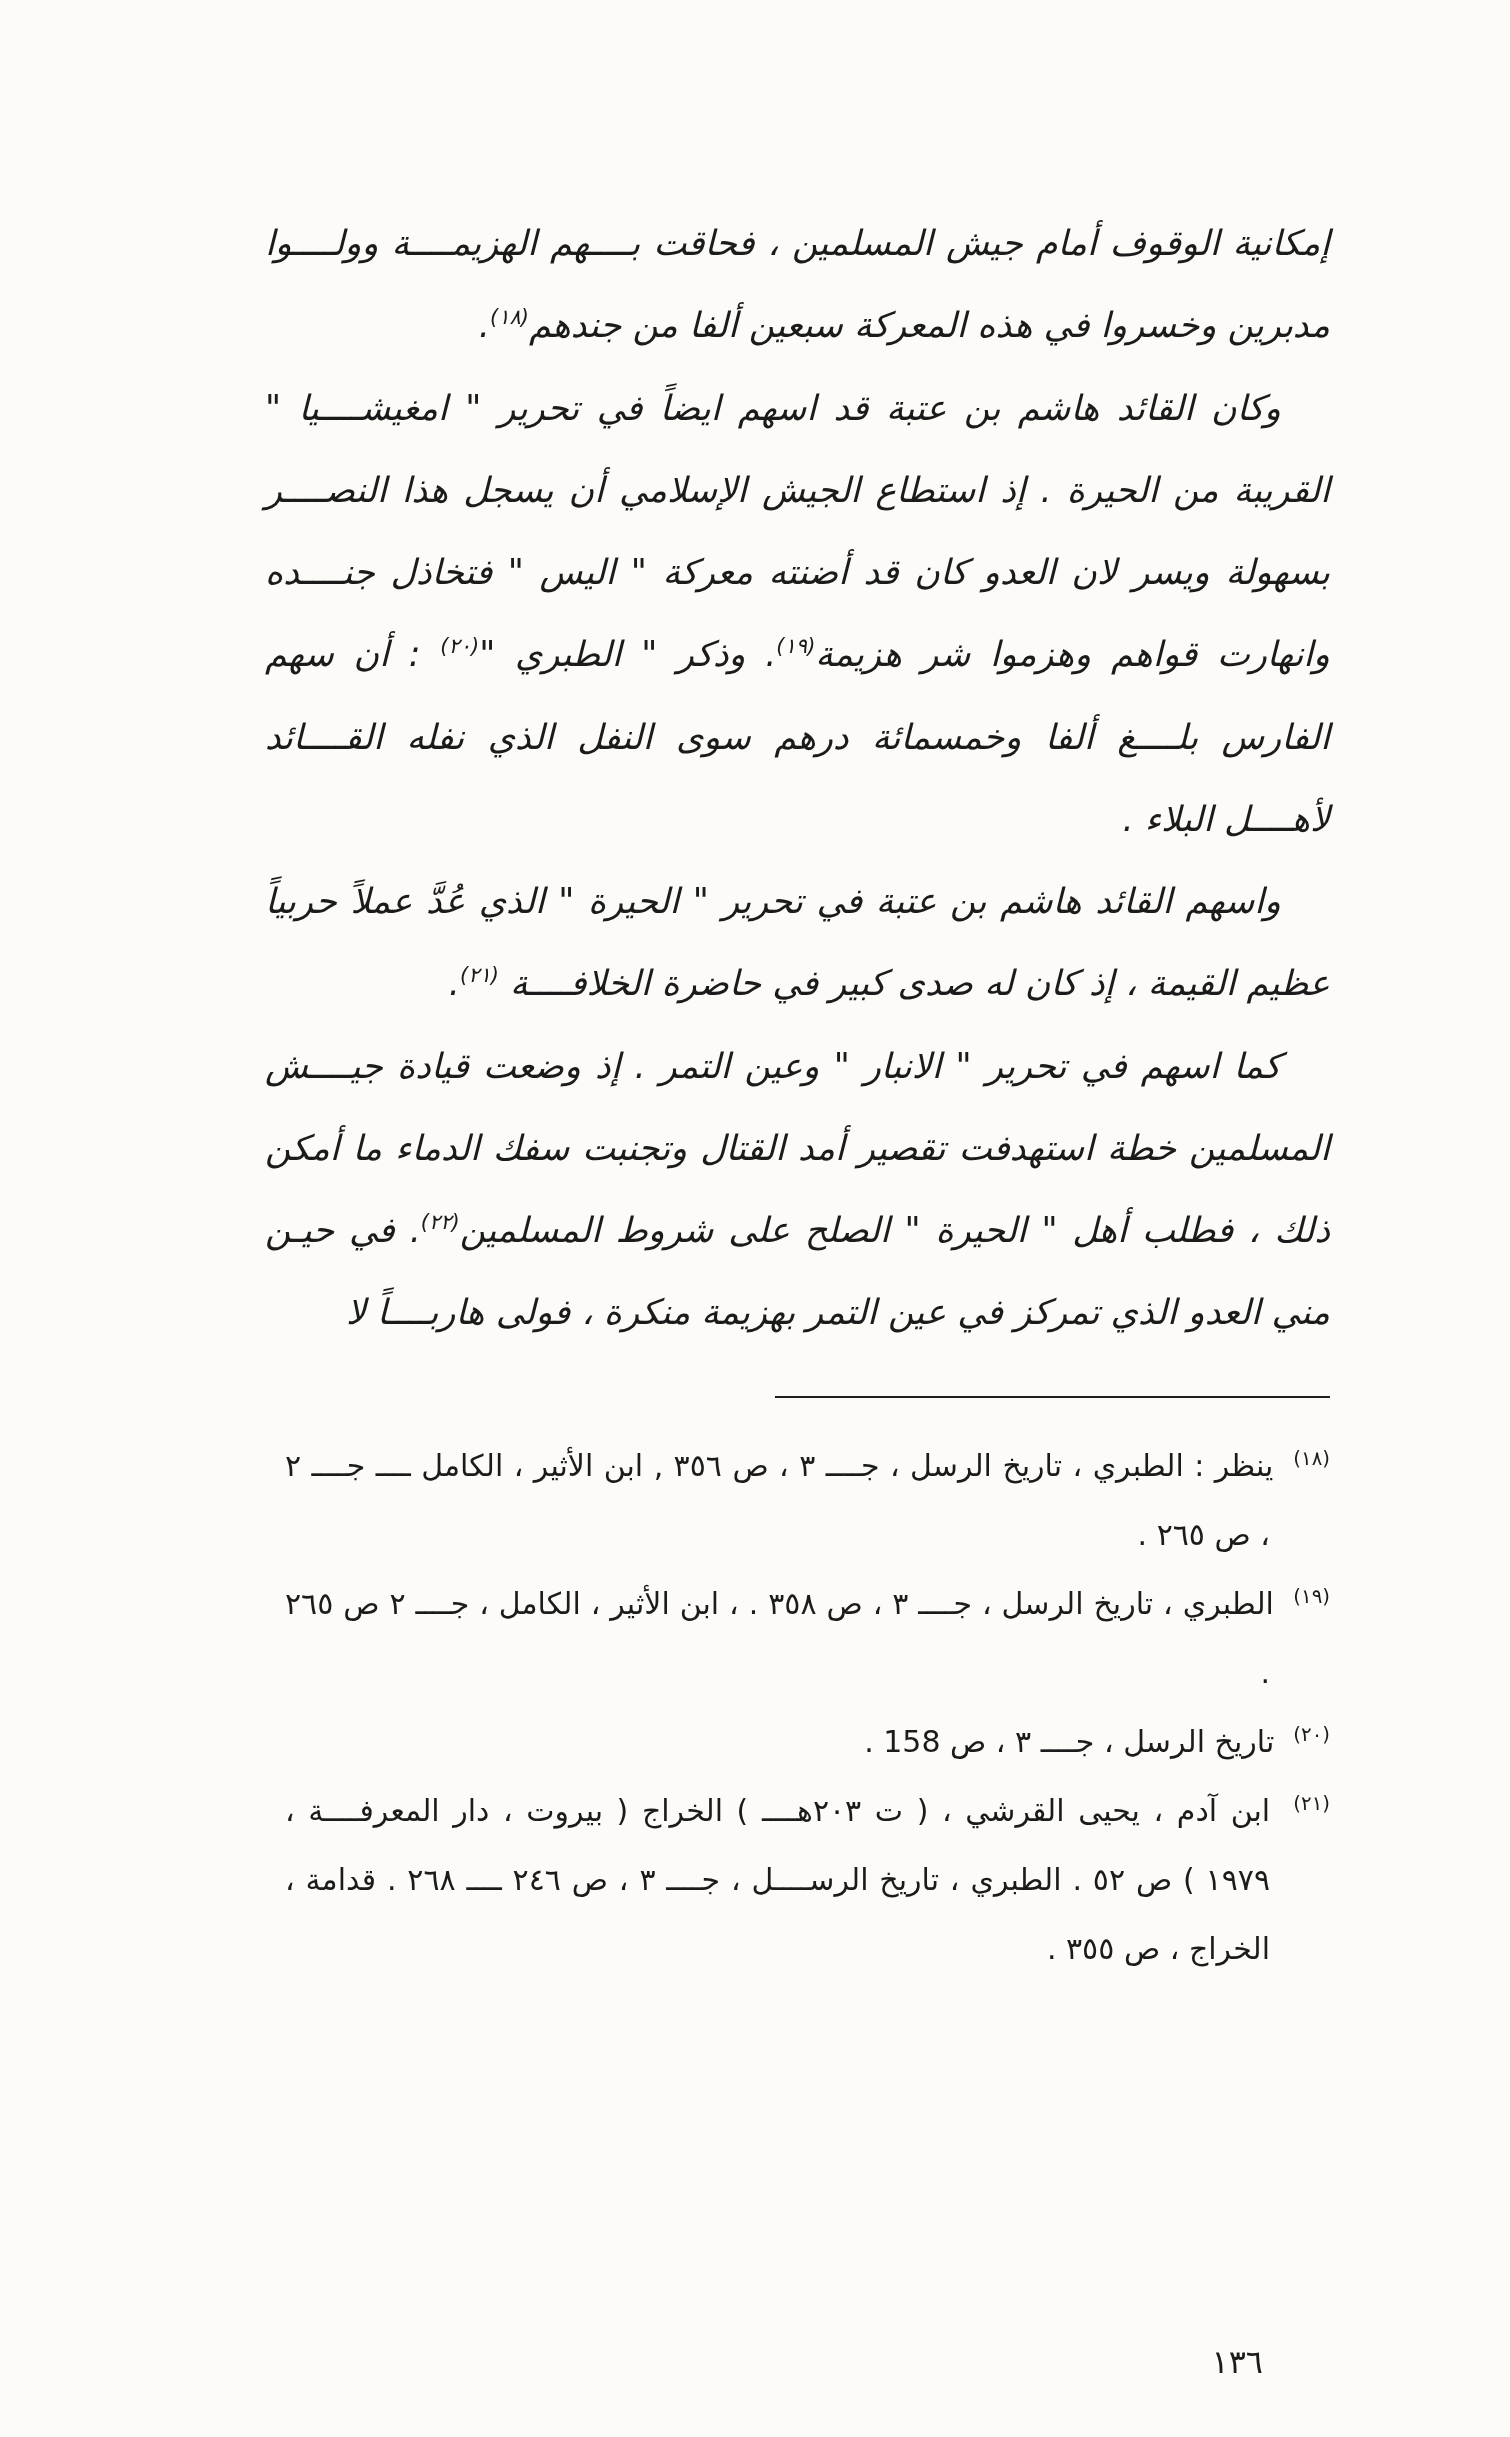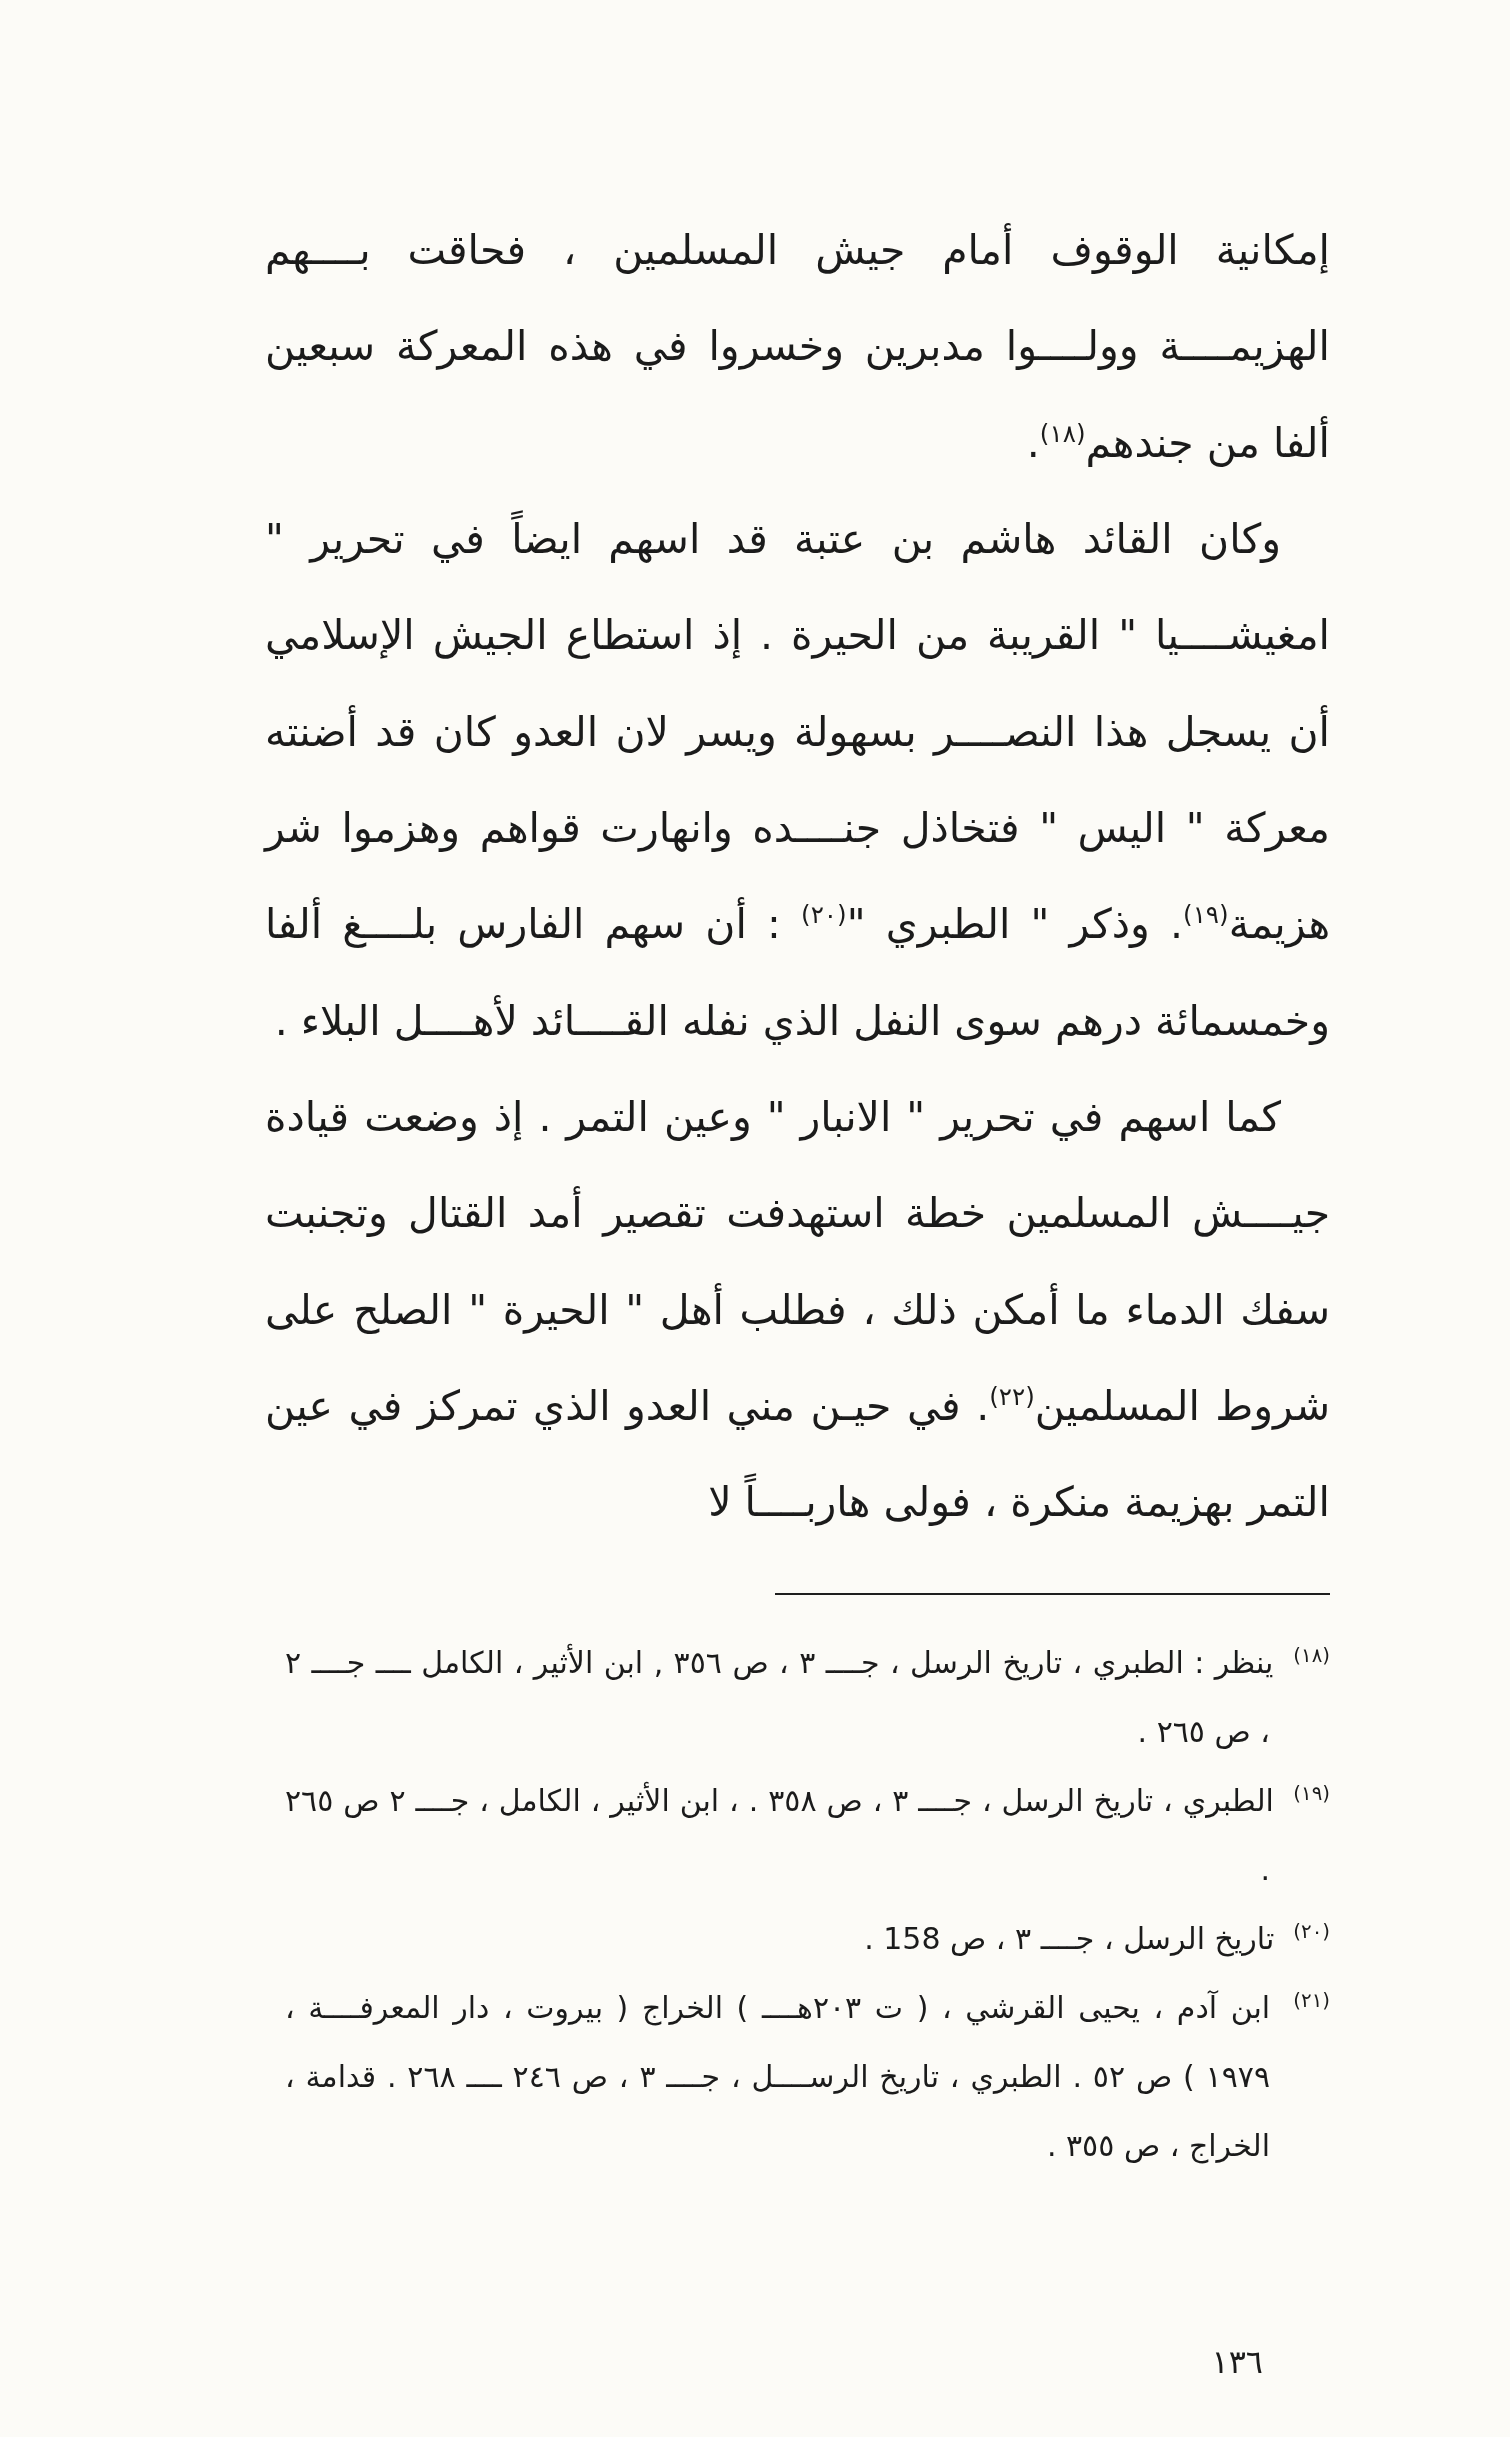--- a/index.html
+++ b/index.html
@@ -14,23 +14,24 @@
     margin: 0 auto;
     background: #fcfbf7;
     color: #1b1b1b;
     direction: rtl;
     font-family: "DejaVu Sans", sans-serif;
     box-sizing: border-box;
     padding: 202px 181px 0 265px;
     overflow: hidden;
   }
   .body-text {
-    font-size: 41px;
+    font-size: 35px;
     line-height: 2.35;
     text-align: justify;
+    font-style: italic;
   }
   .body-text p {
     margin: 0;
   }
   .body-text p.indent {
     text-indent: 49px;
   }
   .body-text sup {
     font-size: 0.60em;
     vertical-align: super;
@@ -68,20 +69,21 @@
   }
 </style>
 </head>
 <body>
 
 <div class="page" dir="rtl" lang="ar">
 
   <div class="body-text">
     <p class="para"><span>إمكانية الوقوف أمام جيش المسلمين ، فحاقت بــــهم الهزيمــــة وولــــوا مدبرين وخسروا في هذه المعركة سبعين ألفا من جندهم</span><sup>(١٨)</sup><span>.</span></p>
     <p class="para indent"><span>وكان القائد هاشم بن عتبة قد اسهم ايضاً في تحرير " امغيشــــيا " القريبة من الحيرة . إذ استطاع الجيش الإسلامي أن يسجل هذا النصــــر بسهولة ويسر لان العدو كان قد أضنته معركة " اليس " فتخاذل جنــــده وانهارت قواهم وهزموا شر هزيمة</span><sup>(١٩)</sup><span>. وذكر " الطبري "</span><sup>(٢٠)</sup><span> : أن سهم الفارس بلــــغ ألفا وخمسمائة درهم سوى النفل الذي نفله القــــائد لأهــــل البلاء .</span></p>
+    <p class="para indent"><span>واسهم القائد هاشم بن عتبة في تحرير " الحيرة " الذي عُدَّ عملاً حربياً عظيم القيمة ، إذ كان له صدى كبير في حاضرة الخلافــــة </span><sup>(٢١)</sup><span>.</span></p>
     <p class="para indent"><span>كما اسهم في تحرير " الانبار " وعين التمر . إذ وضعت قيادة جيــــش المسلمين خطة استهدفت تقصير أمد القتال وتجنبت سفك الدماء ما أمكن ذلك ، فطلب أهل " الحيرة " الصلح على شروط المسلمين</span><sup>(٢٢)</sup><span>. في حيـن مني العدو الذي تمركز في عين التمر بهزيمة منكرة ، فولى هاربــــاً لا</span></p>
   </div>
 
   <div class="fn-separator"></div>
 
   <div class="footnotes">
     <p class="footnote">
       <sup class="fn-marker">(١٨)</sup>
       <span class="fn-text">ينظر : الطبري ، تاريخ الرسل ، جــــ ٣ ، ص ٣٥٦ , ابن الأثير ، الكامل ــــ جــــ ٢ ، ص ٢٦٥ .</span>
     </p>

